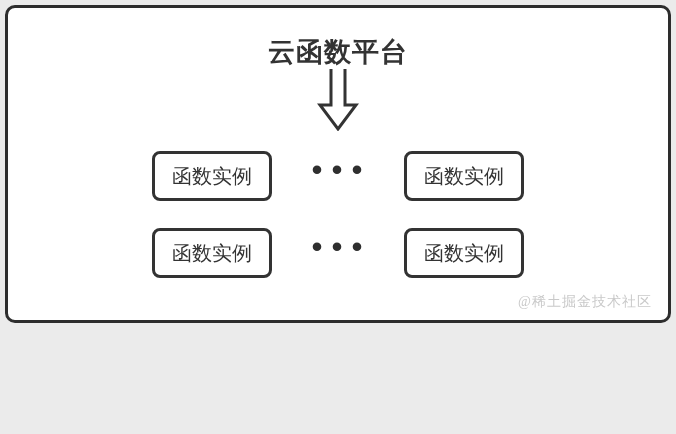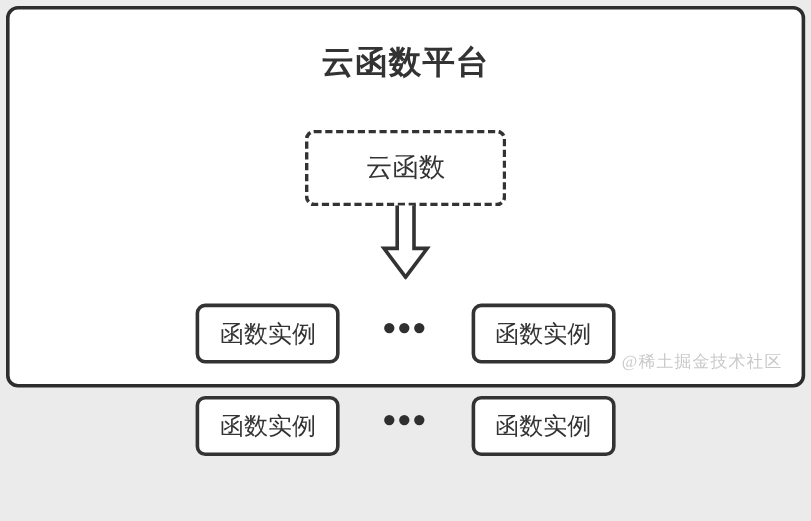--- a/index.html
+++ b/index.html
@@ -59,20 +59,21 @@
     margin-top: 20px;
     display: flex;
     flex-direction: column;
     align-items: center;
     gap: 27px;
   }
   .row {
     display: flex;
     align-items: center;
     gap: 36px;
+    font-family: Liberation Mono, monospace;
   }
   .node-box {
     width: 114px;
     height: 44px;
     border: 3px solid #333333;
     border-radius: 8px;
     display: flex;
     align-items: center;
     justify-content: center;
     font-size: 20px;
@@ -98,23 +99,20 @@
   }
 </style>
 </head>
 <body>
 
 <div class="stage">
   <div class="frame">
 
     <div class="title">云函数平台</div>
 
-    <div class="dashed-box">
-      <span>云函数</span>
-    </div>
 
     <div class="arrow-wrap">
       <svg width="46" height="62" viewBox="0 0 46 62">
         <path d="M16 0 L16 36 L5 36 L23 60 L41 36 L30 36 L30 0" fill="#ffffff" stroke="#333333" stroke-width="3" stroke-linejoin="miter"></path>
       </svg>
     </div>
 
     <div class="rows">
       <div class="row">
         <div class="node-box">

